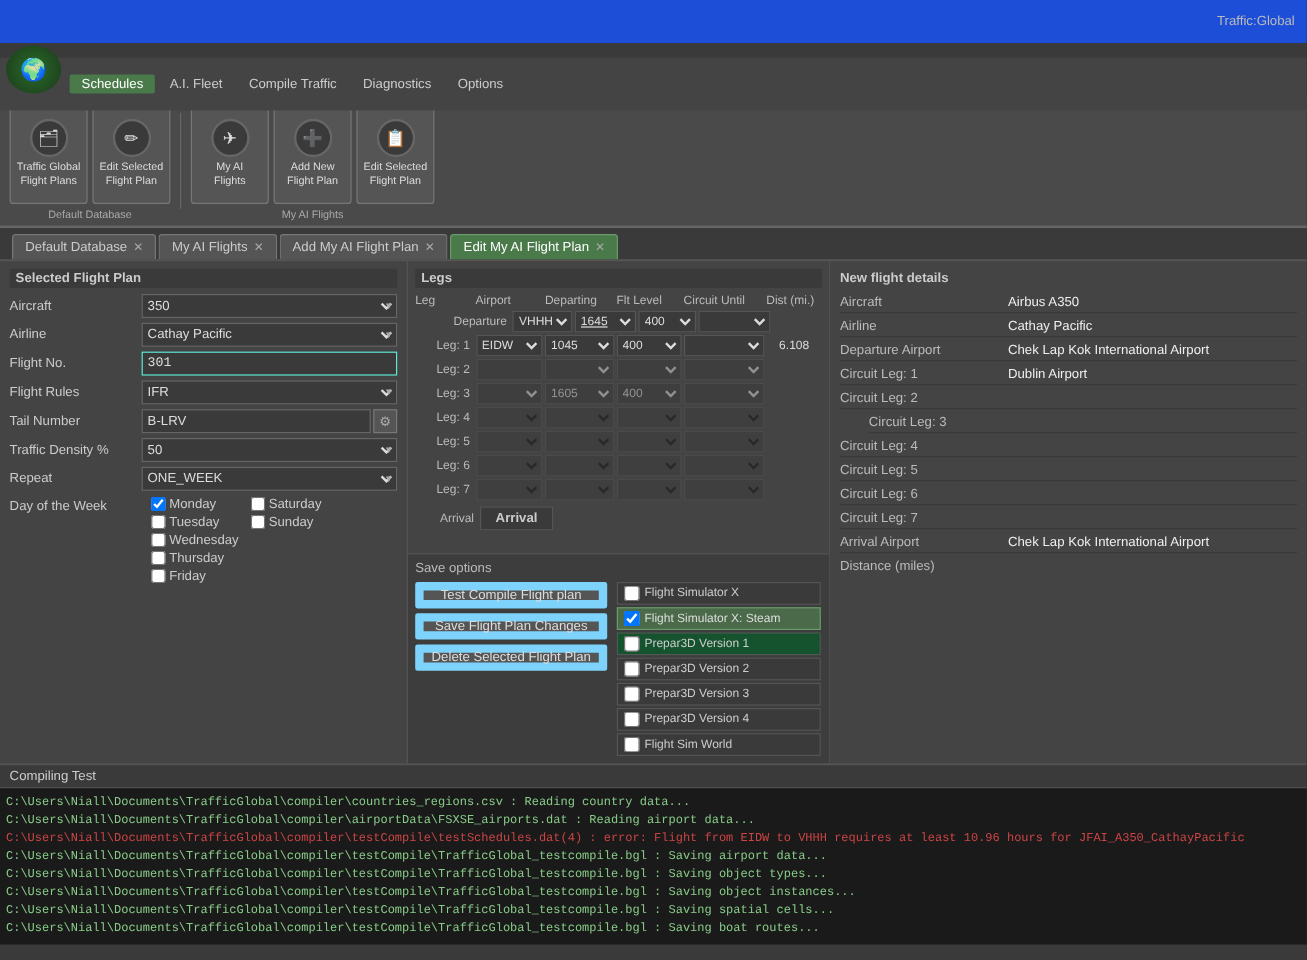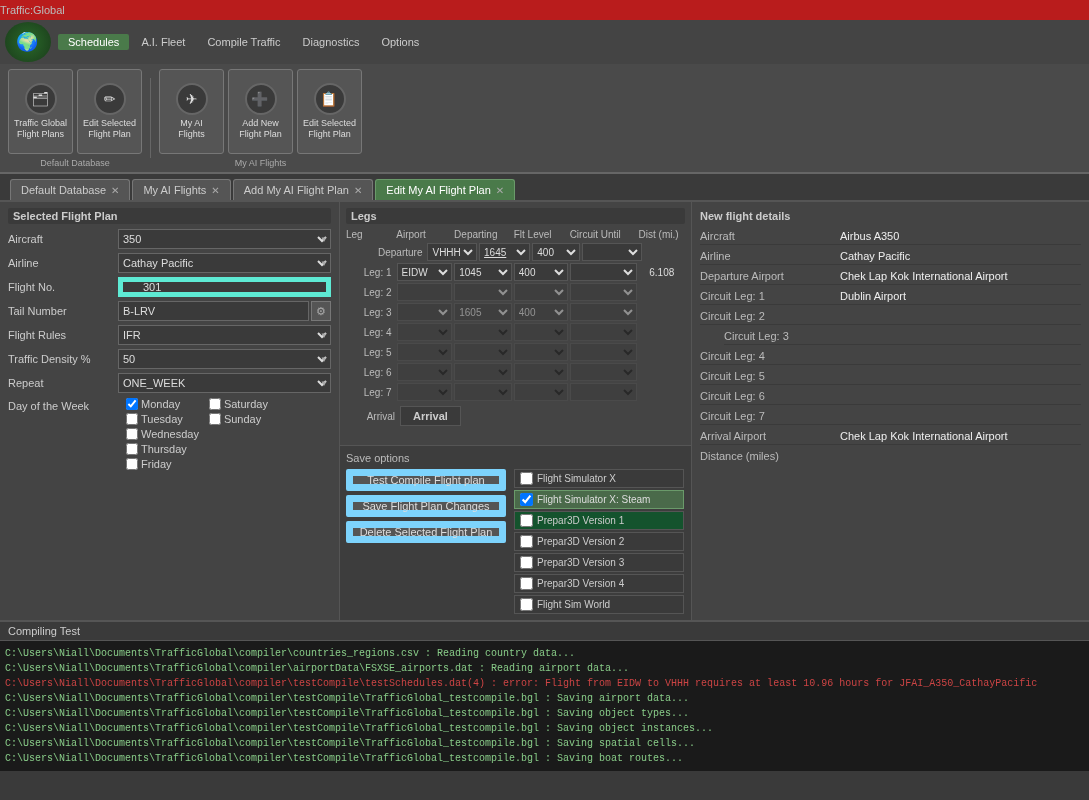--- a/index.html
+++ b/index.html
@@ -1,19 +1,19 @@
 <!DOCTYPE html>
 <html><head>
   <meta charset="utf-8">
   <style>
     * { box-sizing: border-box; margin: 0; padding: 0; }
     body { width: 1089px; height: 800px; background: #3a3a3a; font-family: Arial, sans-serif; font-size: 11px; color: #ddd; overflow: hidden; }
 
     
-    #title-bar { background: #b91c1c; height: 20px; display: flex; align-items: center; justify-content: flex-start; padding-right: 10px; color: #bbb; font-size: 11px; }
+    #title-bar { background: #1d4ed8; height: 36px; display: flex; align-items: center; justify-content: flex-end; padding-right: 10px; color: #bbb; font-size: 11px; }
 
     
     #menu-bar { background: #3c3c3c; height: 24px; display: flex; align-items: center; padding-left: 55px; gap: 2px; }
     .menu-item { padding: 2px 10px; font-size: 11px; color: #ccc; cursor: pointer; border-radius: 2px; }
     .menu-item:hover, .menu-item.active { background: #555; }
     .menu-item.active { background: #4a7a4a; color: white; }
 
     
     #app-header { position: relative; }
     #app-icon { position: absolute; top: 0; left: 0; width: 50px; height: 44px; background: radial-gradient(circle, #2a6a2a, #1a3a1a); border-radius: 50%; display: flex; align-items: center; justify-content: center; z-index: 10; }
@@ -26,21 +26,21 @@
     .group-label { font-size: 9px; color: #aaa; text-align: center; margin-top: 2px; }
 
     
     #tab-bar { background: #3a3a3a; height: 28px; display: flex; align-items: flex-end; padding-left: 10px; gap: 2px; border-bottom: 2px solid #555; }
     .tab { background: #555; border: 1px solid #777; border-bottom: none; border-radius: 3px 3px 0 0; padding: 4px 10px; font-size: 11px; color: #ccc; cursor: pointer; display: flex; align-items: center; gap: 5px; }
     .tab.active { background: #4a7a4a; color: white; border-color: #6a9a6a; }
     .tab .close-btn { font-size: 10px; color: #aaa; cursor: pointer; }
     .section-title { font-size: 11px; color: #ccc; font-weight: bold; margin-bottom: 5px; background: #3a3a3a; padding: 2px 5px; border-radius: 2px; }
     .form-row { display: flex; align-items: center; margin-bottom: 4px; }
     .form-label { width: 110px; font-size: 11px; color: #ccc; }
-    .form-input { flex: 1; height: 20px; background: #3a3a3a; border: 5px solid #5eead4; color: #ddd; font-size: 11px; padding: 2px 20px; }
+    .form-input { flex: 1; height: 20px; background: #3a3a3a; border: 1px solid #5eead4; color: #ddd; font-size: 11px; padding: 2px 4px; font-family: Liberation Mono, monospace; }
     .select-wrapper { flex: 1; position: relative; display: flex; }
     .select-wrapper::after { content: '▼'; position: absolute; right: 3px; top: 50%; transform: translateY(-50%); font-size: 8px; color: #aaa; pointer-events: none; }
     .select-wrapper select { flex: 1; background: #3a3a3a; border: 1px solid #666; color: #ddd; font-size: 11px; height: 20px; }
     .tail-input { flex: 1; height: 20px; background: #3a3a3a; border: 1px solid #666; color: #ddd; font-size: 11px; padding: 2px 4px; }
     .gear-btn { width: 20px; height: 20px; background: #555; border: 1px solid #777; color: #aaa; font-size: 11px; cursor: pointer; display: flex; align-items: center; justify-content: center; }
     .day-item { display: flex; align-items: center; gap: 3px; font-size: 11px; color: #ccc; }
     .day-item input[type=checkbox] { width: 12px; height: 12px; }
     .save-btn { height: 22px; background: #555; border: 7px solid #7dd3fc; color: #ddd; font-size: 11px; cursor: pointer; text-align: center; border-radius: 2px; display: flex; align-items: center; justify-content: center; width: 160px; }
 
     
@@ -60,21 +60,21 @@
 <body>
 
 <div id="title-bar">
   <span>Traffic:Global</span>
 </div>
 
 <div id="app-header" style="background:#3a3a3a; height:44px; position:relative;">
   <div id="app-icon" style="position:absolute;top:2px;left:5px;width:46px;height:40px;background:radial-gradient(circle,#2a6a2a,#1a3a1a);border-radius:50%;display:flex;align-items:center;justify-content:center;z-index:10;">
     <span style="font-size:18px;">🌍</span>
   </div>
-  <div id="menu-bar" style="position:absolute;top:0;left:0;right:0;height:44px;display:flex;align-items:center;padding-left:58px;gap:2px;background:#444;">
+  <div id="menu-bar" style="position:absolute;top:12px;left:0;right:0;height:44px;display:flex;align-items:center;padding-left:58px;gap:2px;background:#444;">
     <div class="menu-item active">Schedules</div>
     <div class="menu-item">A.I. Fleet</div>
     <div class="menu-item">Compile Traffic</div>
     <div class="menu-item">Diagnostics</div>
     <div class="menu-item">Options</div>
   </div>
 </div>
 
 <div id="toolbar" style="background:#4a4a4a;height:110px;display:flex;align-items:center;padding:5px 8px;gap:8px;border-bottom:2px solid #666;">
   <div style="display:flex;flex-direction:column;align-items:center;gap:2px;">
@@ -152,33 +152,33 @@
           </select>
         </div>
       </div>
 
       <div class="form-row">
         <div class="form-label">Flight No.</div>
         <input type="text" class="form-input" value="301" style="">
       </div>
 
       <div class="form-row">
-        <div class="form-label">Tail Number</div>
-        <div style="flex:1;display:flex;gap:2px;">
-          <input type="text" class="tail-input" value="B-LRV" style="flex: 1 1 0%;">
-          <button class="gear-btn">⚙</button>
-        </div>
-      </div>
-
-      <div class="form-row">
         <div class="form-label">Flight Rules</div>
         <div class="select-wrapper">
           <select>
             <option>IFR</option>
           </select>
+        </div>
+      </div>
+
+      <div class="form-row">
+        <div class="form-label">Tail Number</div>
+        <div style="flex:1;display:flex;gap:2px;">
+          <input type="text" class="tail-input" value="B-LRV" style="flex: 1 1 0%;">
+          <button class="gear-btn">⚙</button>
         </div>
       </div>
 
       <div class="form-row">
         <div class="form-label">Traffic Density %</div>
         <div class="select-wrapper">
           <select>
             <option>50</option>
           </select>
         </div>

